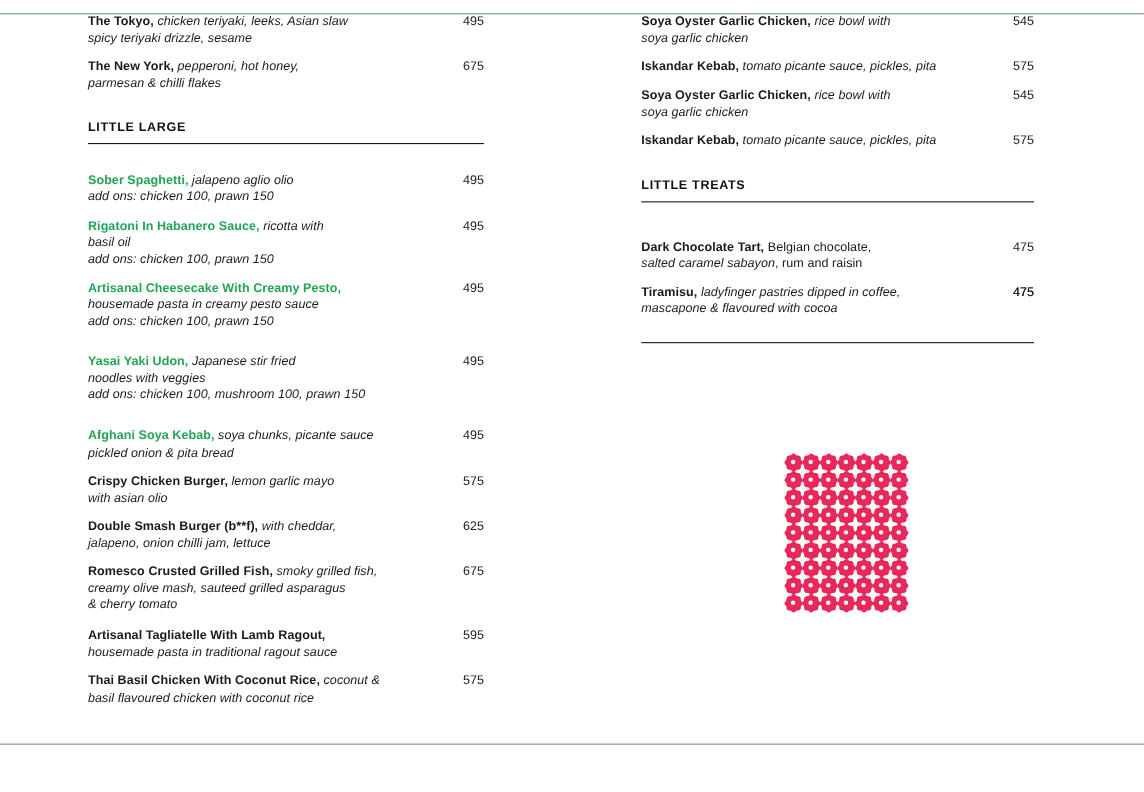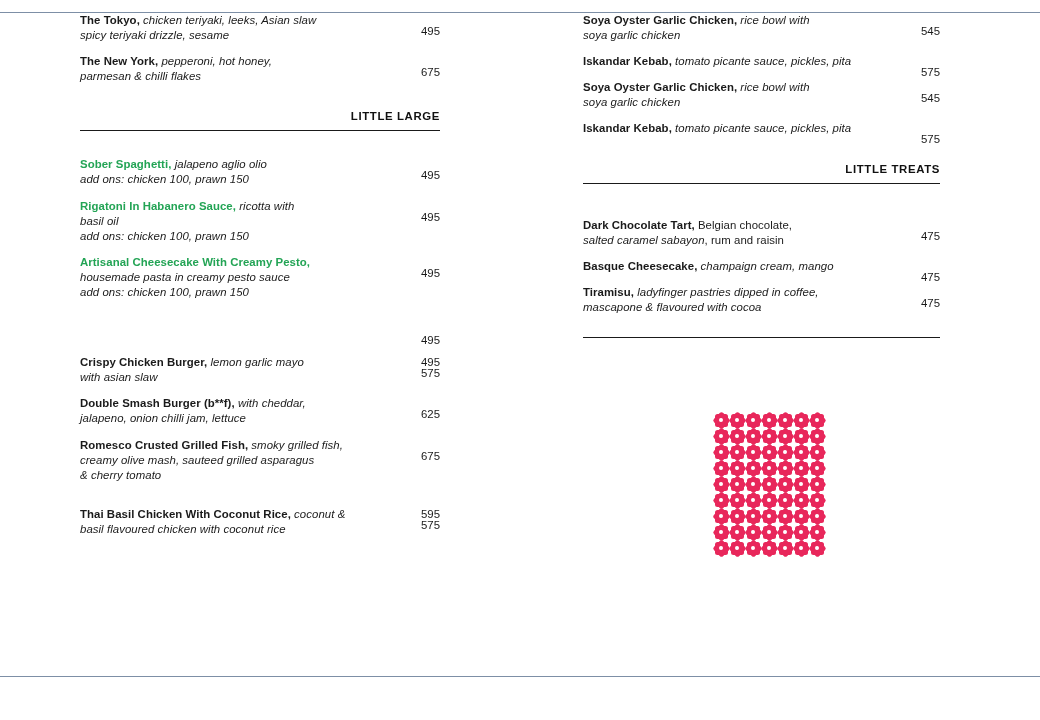--- a/index.html
+++ b/index.html
@@ -58,40 +58,40 @@
     letter-spacing: 0.005em;
   }
   .item .name {
     font-weight: bold;
     font-style: normal;
   }
   .item .name.veg { color: #23a455; }
   .item .upright { font-style: normal; }
   .item .price {
     position: absolute;
-    top: 11px;
+    top: 0;
     right: 0;
     width: 50px;
     text-align: right;
     font-size: 11.4px;
     line-height: 15.1px;
     font-style: normal;
     font-weight: normal;
     color: #1a1a1a;
   }
 
   .gap-sm { height: 2px; }
 
   
   .section {
     margin-top: 26px;
     margin-bottom: 26px;
   }
   .section-title {
-    text-align: right;
+    text-align: left;
     font-size: 11.4px;
     font-weight: bold;
     letter-spacing: 0.055em;
     color: #111111;
     padding-bottom: 8px;
   }
   .section-rule {
     height: 0;
     border-top: 1.3px solid #1a1a1a;
   }
@@ -214,34 +214,45 @@
         <span>housemade pasta in creamy pesto sauce</span><br>
         <span>add ons: chicken 100, prawn 150</span>
       </div>
       <div class="price">495</div>
     </div>
 
     <div class="block-gap"></div>
 
 
     <div class="item">
+      <div class="lines">
+        <span class="name veg">Yasai Yaki Udon,</span>
+        <span>Japanese stir fried</span><br>
+        <span>noodles with veggies</span><br>
+        <span>add ons: chicken 100, mushroom 100, prawn 150</span>
+      </div>
       <div class="price">495</div>
     </div>
 
     <div class="block-gap"></div>
 
     <div class="item">
+      <div class="lines">
+        <span class="name veg">Afghani Soya Kebab,</span>
+        <span>soya chunks, picante sauce</span><br>
+        <span>pickled onion &amp; pita bread</span>
+      </div>
       <div class="price">495</div>
     </div>
 
     <div class="item">
       <div class="lines">
         <span class="name">Crispy Chicken Burger,</span>
         <span>lemon garlic mayo</span><br>
-        <span>with asian slaw</span>
+        <span>with asian olio</span>
       </div>
       <div class="price">575</div>
     </div>
 
     <div class="item">
       <div class="lines">
         <span class="name">Double Smash Burger (b**f),</span>
         <span>with cheddar,</span><br>
         <span>jalapeno, onion chilli jam, lettuce</span>
       </div>
@@ -254,20 +265,24 @@
         <span>smoky grilled fish,</span><br>
         <span>creamy olive mash, sauteed grilled asparagus</span><br>
         <span>&amp; cherry tomato</span>
       </div>
       <div class="price">675</div>
     </div>
 
     <div class="gap-sm"></div>
 
     <div class="item">
+      <div class="lines">
+        <span class="name">Artisanal Tagliatelle With Lamb Ragout,</span><br>
+        <span>housemade pasta in traditional ragout sauce</span>
+      </div>
       <div class="price">595</div>
     </div>
 
     <div class="item">
       <div class="lines">
         <span class="name">Thai Basil Chicken With Coconut Rice,</span>
         <span>coconut &amp;</span><br>
         <span>basil flavoured chicken with coconut rice</span>
       </div>
       <div class="price">575</div>
@@ -321,24 +336,20 @@
     <div class="item">
       <div class="lines">
         <span class="name">Dark Chocolate Tart,</span>
         <span class="upright">Belgian chocolate,</span><br>
         <span>salted caramel sabayon</span><span class="upright">, rum and raisin</span>
       </div>
       <div class="price">475</div>
     </div>
 
     <div class="item">
-      <div class="lines">
-        <span class="name">Basque Cheesecake,</span>
-        <span>champaign cream, mango</span>
-      </div>
       <div class="price">475</div>
     </div>
 
     <div class="item">
       <div class="lines">
         <span class="name">Tiramisu,</span>
         <span>ladyfinger pastries dipped in coffee,</span><br>
         <span>mascapone &amp; flavoured with cocoa</span>
       </div>
       <div class="price">475</div>

